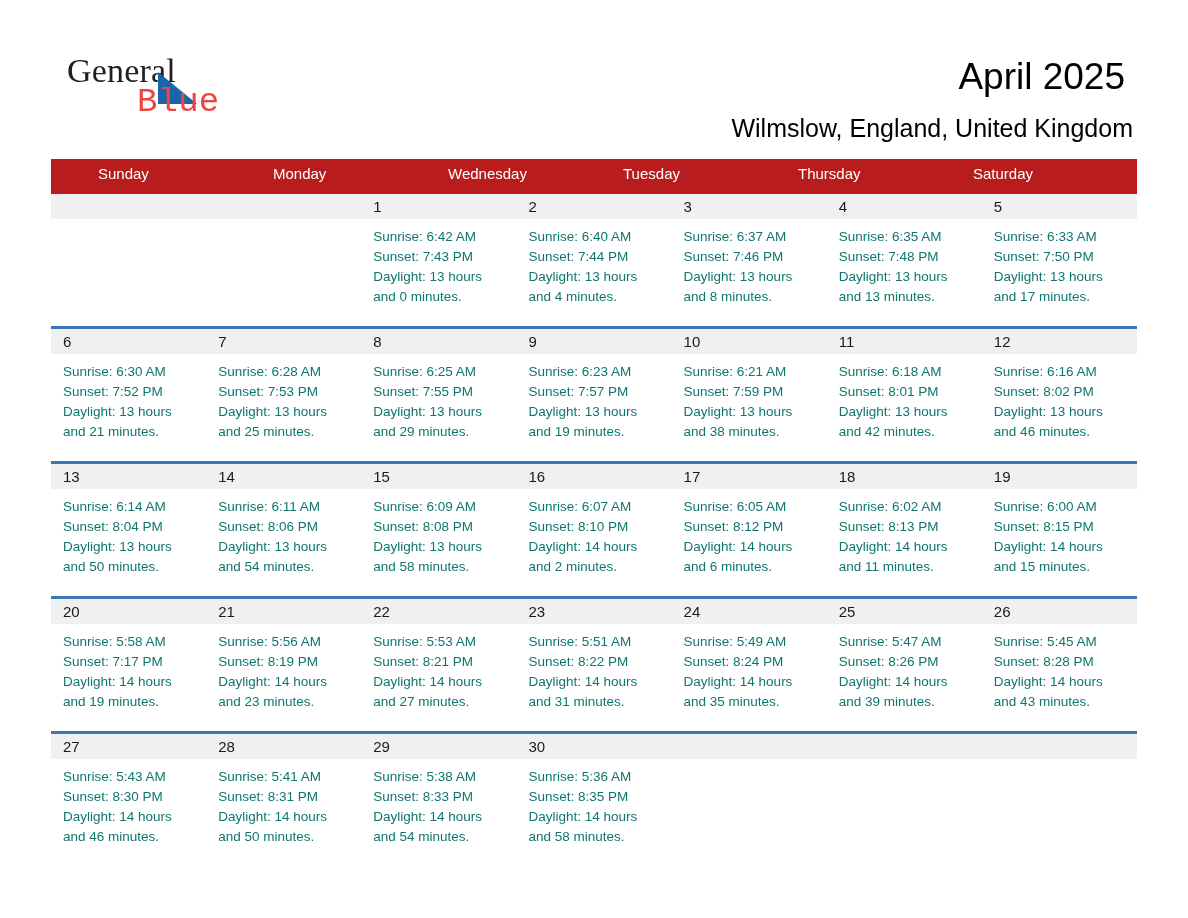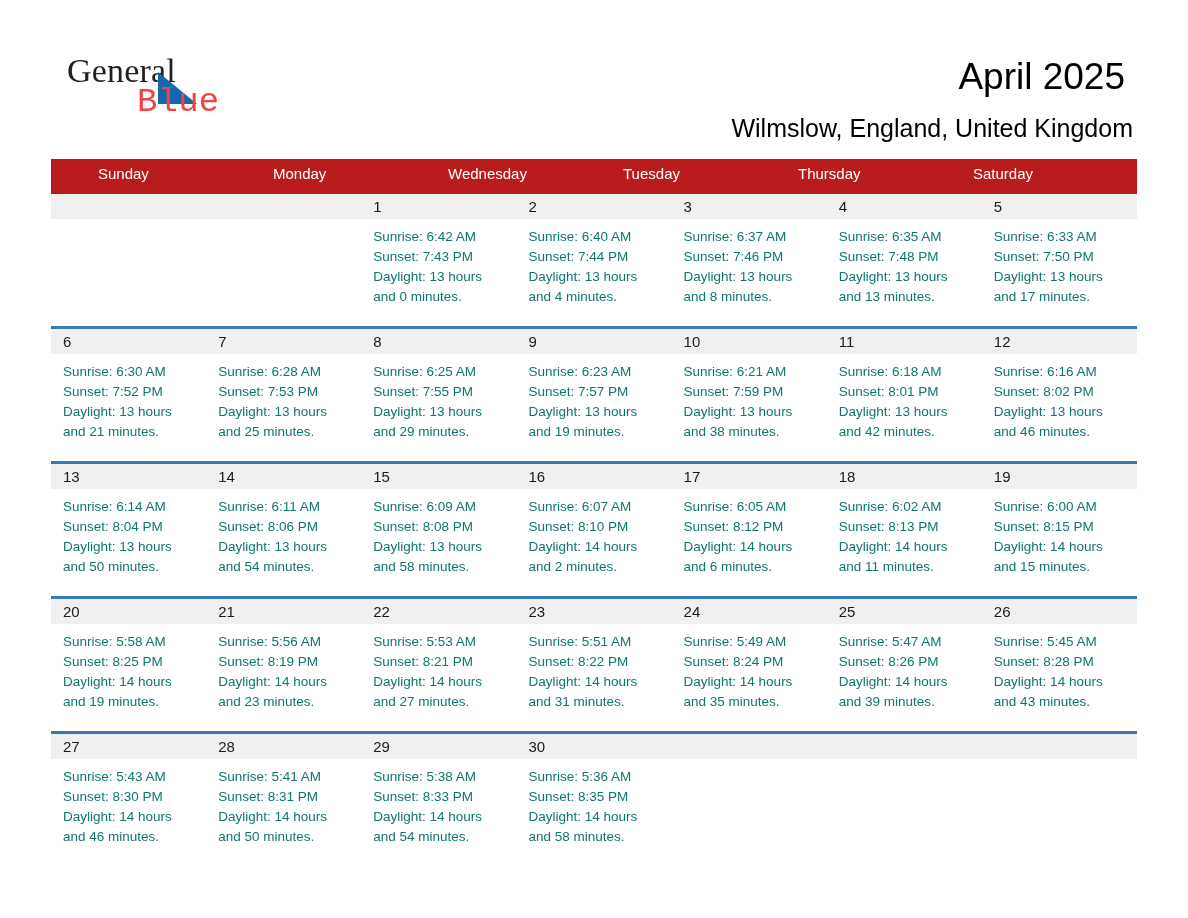--- a/index.html
+++ b/index.html
@@ -412,21 +412,21 @@
           </div>
         </div>
         <div class="week">
           <div class="week-inner">
             <div class="daycell">
               <div class="daynum-band">
                 <div class="daynum">20</div>
               </div>
               <div class="daybody">
                 <div>Sunrise: 5:58 AM</div>
-                <div>Sunset: 8:25 PM</div>
+                <div>Sunset: 7:17 PM</div>
                 <div>Daylight: 14 hours</div>
                 <div>and 19 minutes.</div>
               </div>
             </div>
             <div class="daycell">
               <div class="daynum-band">
                 <div class="daynum">21</div>
               </div>
               <div class="daybody">
                 <div>Sunrise: 5:56 AM</div>

